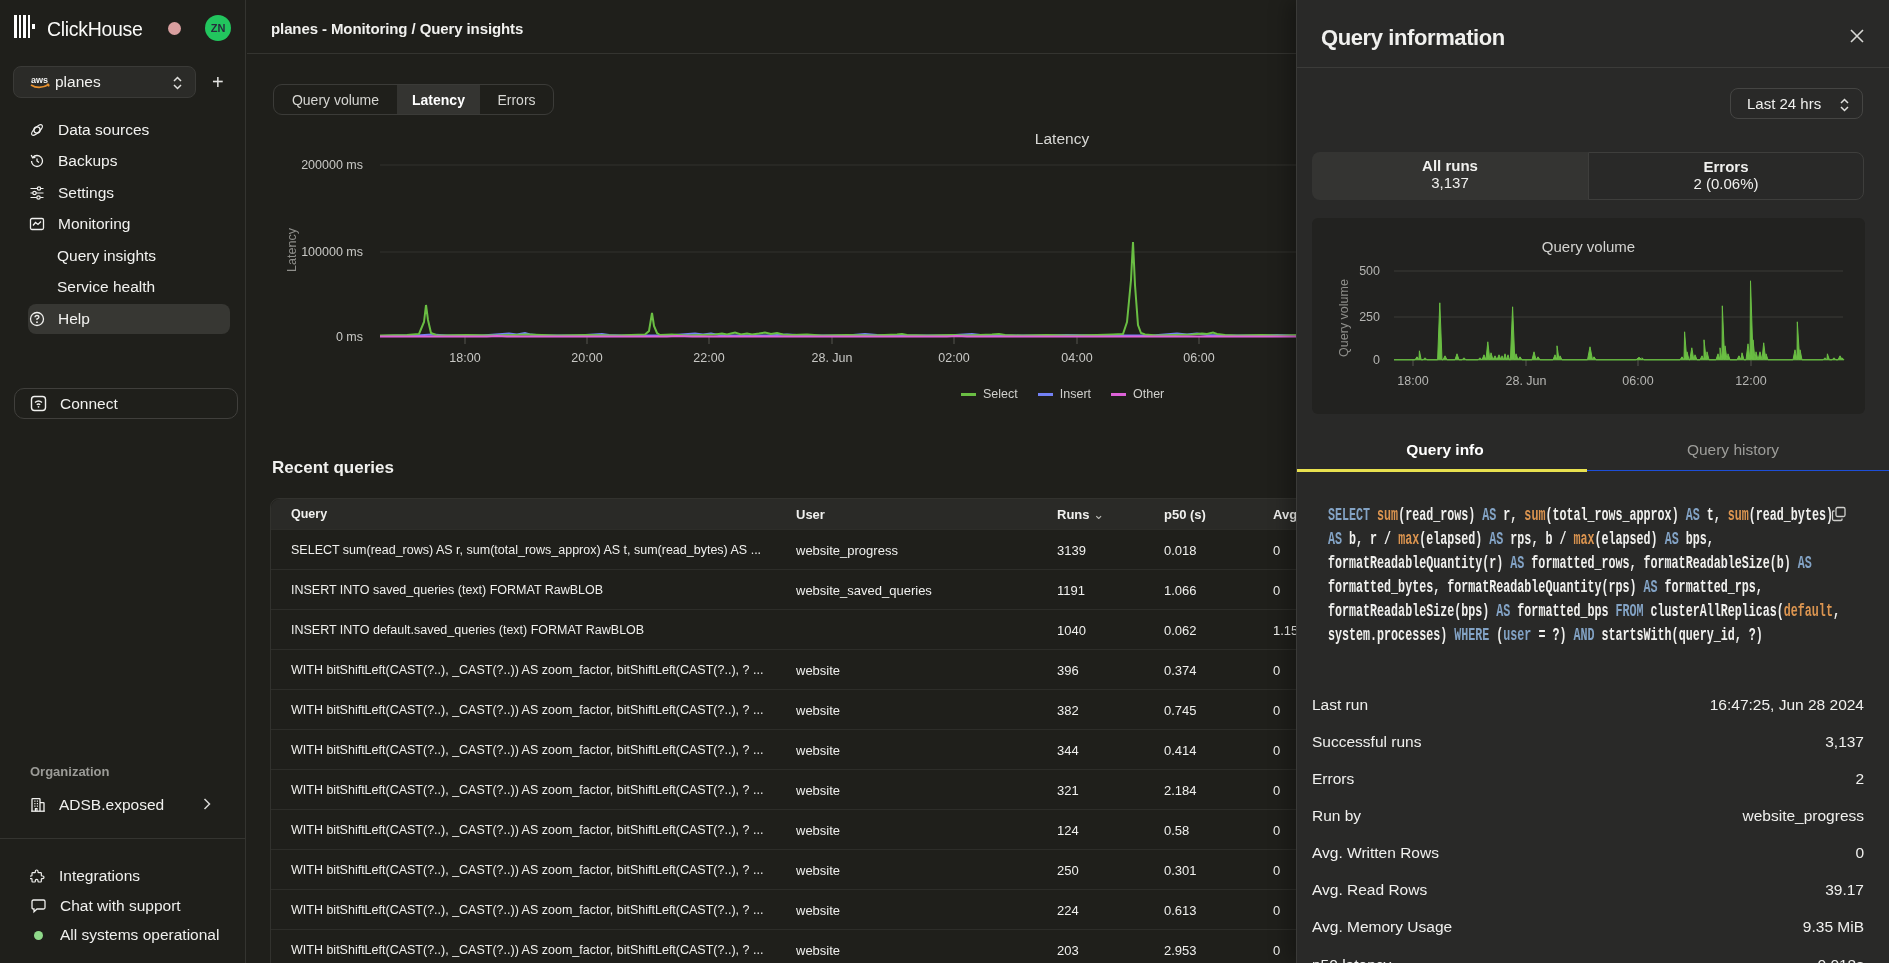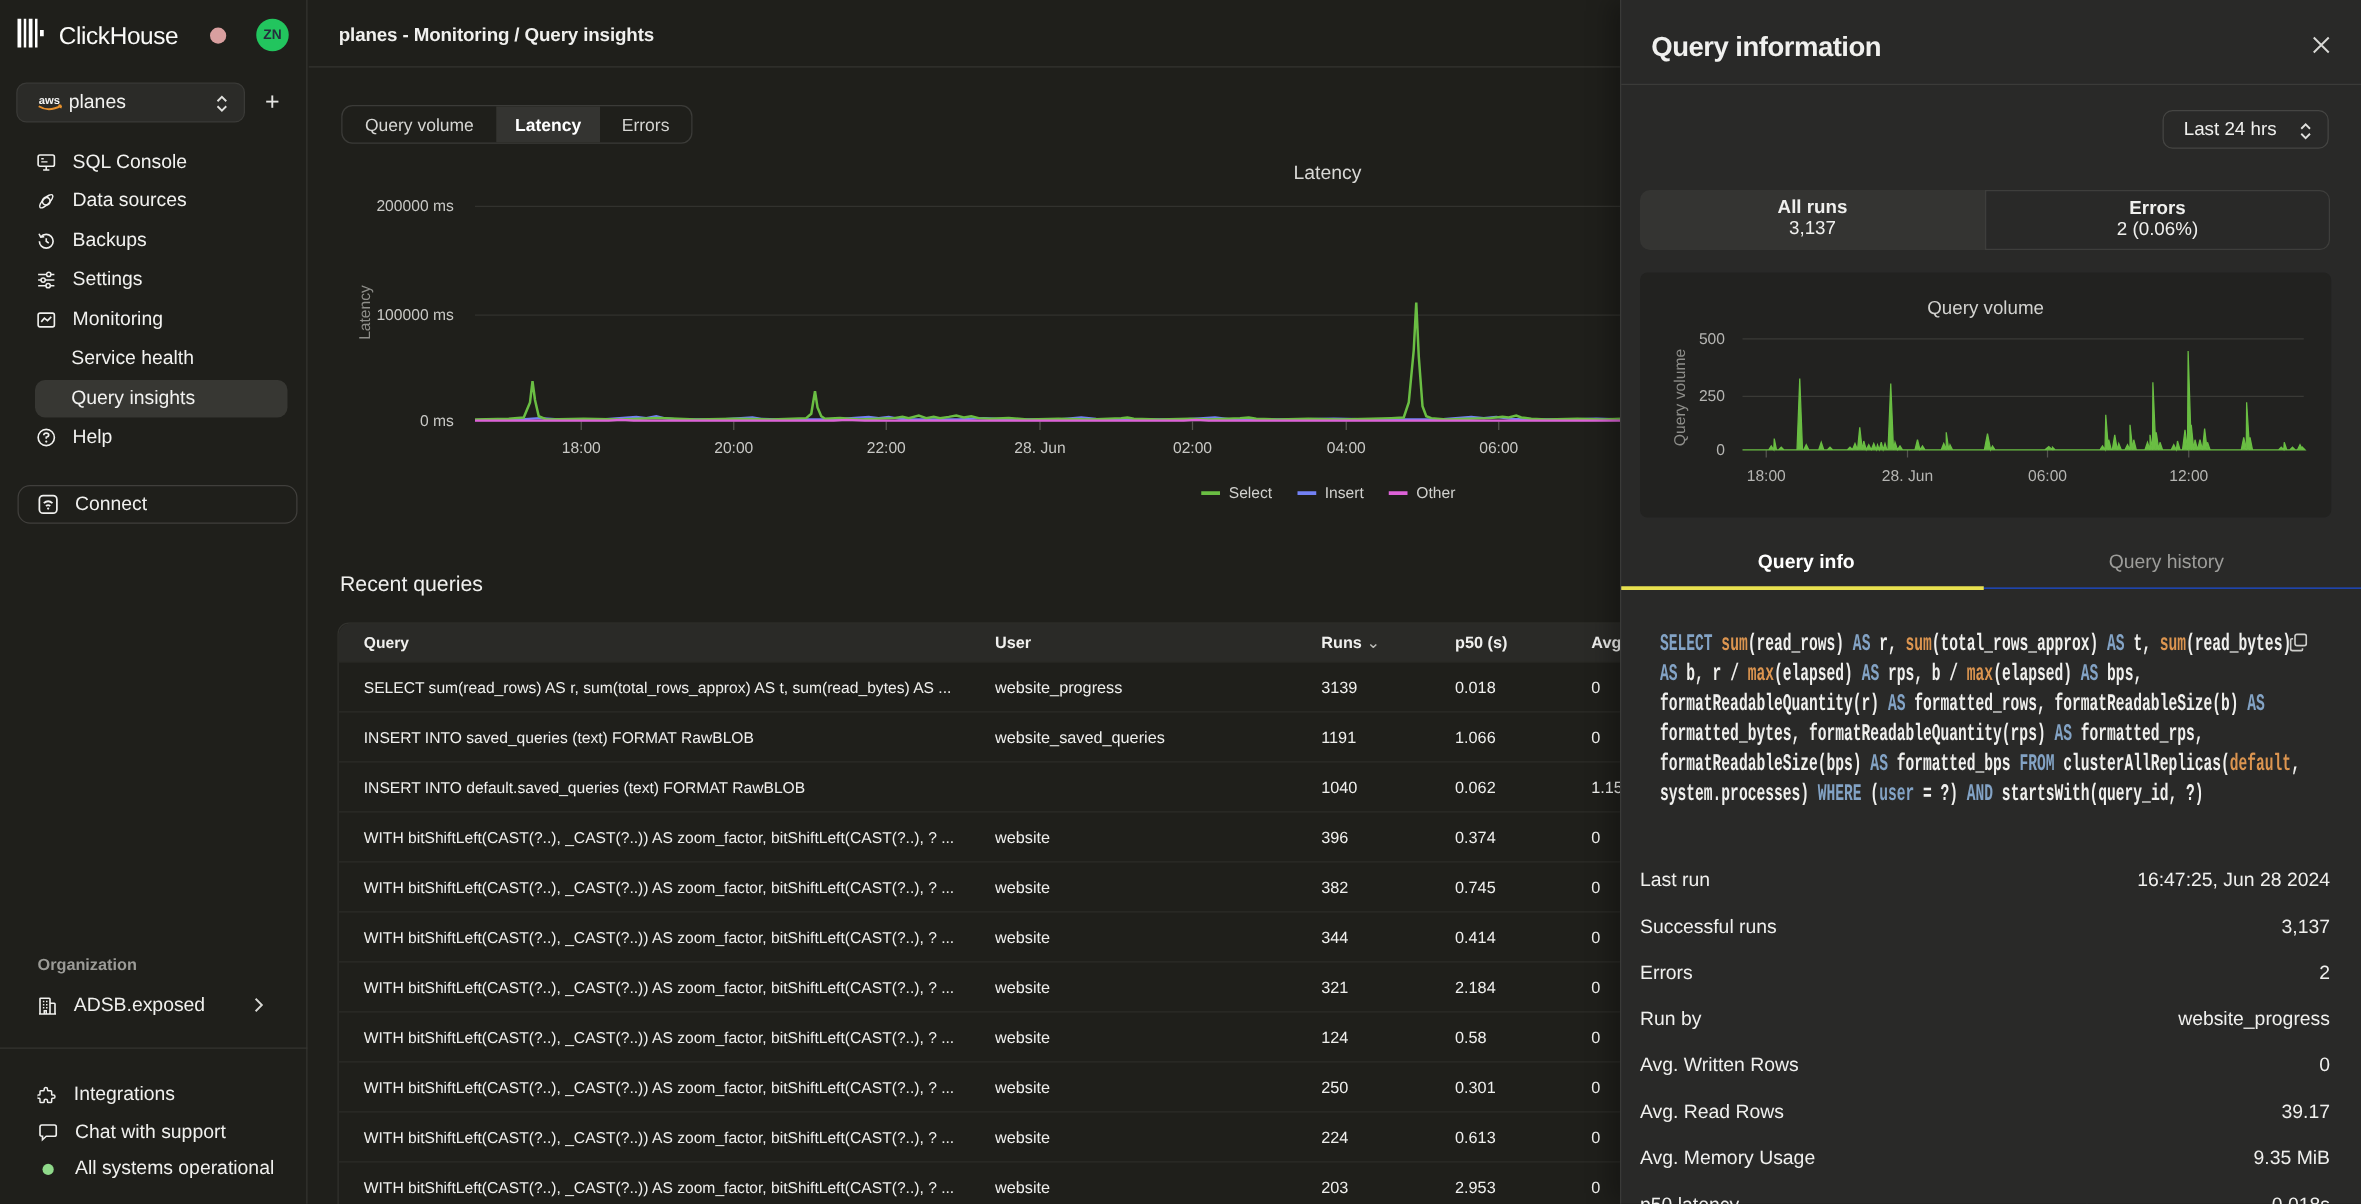--- a/index.html
+++ b/index.html
@@ -49,21 +49,21 @@
 .tab { display:flex; align-items:center; justify-content:center; font-size:14px; color:#d6d6d3; }
 .tab.active { background:#343431; color:#fff; font-weight:700; }
 
 .chart-title { position:absolute; left:740px; top:130px; width:150px; text-align:center; font-size:15.5px; color:#d8d8d5; }
 .ylab { position:absolute; font-size:12.5px; color:#c8c8c5; text-align:right; width:80px; }
 .yaxis-name { position:absolute; left:15px; top:243px; width:60px; text-align:center; font-size:12.5px; color:#8e8e8a; transform:rotate(-90deg); transform-origin:center; }
 .xlab { position:absolute; top:351px; font-size:12.5px; color:#c8c8c5; width:70px; text-align:center; }
 .legend { position:absolute; left:714px; top:387px; display:flex; gap:20px; font-size:12.5px; color:#d0d0cd; align-items:center; }
 .legend .sw { display:inline-block; width:15px; height:2.5px; margin-right:7px; vertical-align:middle; }
 
-.rq-title { position:absolute; left:25px; top:458px; font-size:17px; font-weight:400; }
+.rq-title { position:absolute; left:25px; top:458px; font-size:17px; font-weight:700; }
 .table { position:absolute; left:23px; top:498px; width:1400px; border:1px solid #32322e; border-radius:9px 9px 0 0; }
 .thead { height:30px; background:#2a2a27; border-radius:9px 9px 0 0; position:relative; font-weight:700; font-size:13px; }
 .trow { height:40px; border-top:1px solid #2d2d29; position:relative; font-size:13px; }
 .c-query { position:absolute; left:20px; top:50%; transform:translateY(-50%); white-space:nowrap; font-size:12.5px; }
 .c-user  { position:absolute; left:525px; top:50%; transform:translateY(-50%); }
 .c-runs  { position:absolute; left:786px; top:50%; transform:translateY(-50%); }
 .c-p50   { position:absolute; left:893px; top:50%; transform:translateY(-50%); }
 .c-avg   { position:absolute; left:1002px; top:50%; transform:translateY(-50%); }
 
 
@@ -348,45 +348,40 @@
     <svg class="updown" width="11" height="16" viewBox="0 0 11 16">
       <path d="M2 6 L5.5 2.5 L9 6" fill="none" stroke="#e0e0dd" stroke-width="1.5"></path>
       <path d="M2 10 L5.5 13.5 L9 10" fill="none" stroke="#e0e0dd" stroke-width="1.5"></path>
     </svg>
   </div>
   <div class="plusbtn">+</div>
 
   <div class="nav-sel"></div>
   <div class="nav">
     <div class="nav-item"><svg width="16" height="16" viewBox="0 0 16 16">
-          <rect x="1.5" y="2" width="13" height="9" rx="1.5" fill="none" stroke="#f0f0ee" stroke-width="1.3"></rect>
-          <path d="M8 11 L8 14 M5.5 14 L10.5 14" stroke="#f0f0ee" stroke-width="1.3"></path>
-          <path d="M4 5 h2 M4 7.5 h5" stroke="#f0f0ee" stroke-width="1.1"></path>
-        </svg>SQL Console</div>
-    <div class="nav-item"><svg width="16" height="16" viewBox="0 0 16 16">
           <circle cx="8" cy="8" r="3.1" fill="none" stroke="#f0f0ee" stroke-width="1.3"></circle>
           <ellipse cx="8" cy="8" rx="7" ry="2.6" transform="rotate(-45 8 8)" fill="none" stroke="#f0f0ee" stroke-width="1.2"></ellipse>
         </svg>Data sources</div>
     <div class="nav-item"><svg width="16" height="16" viewBox="0 0 16 16">
           <path d="M2.5 8 A5.5 5.5 0 1 0 8 2.5 A5.5 5.5 0 0 0 3.6 4.6" fill="none" stroke="#f0f0ee" stroke-width="1.3"></path>
           <path d="M2.2 2 L3.6 4.7 L6.4 4.3" fill="none" stroke="#f0f0ee" stroke-width="1.3"></path>
           <path d="M8 5.5 L8 8 L10 9.5" fill="none" stroke="#f0f0ee" stroke-width="1.3"></path>
         </svg>Backups</div>
     <div class="nav-item"><svg width="16" height="16" viewBox="0 0 16 16">
           <path d="M1.5 3.5 h13 M1.5 8 h13 M1.5 12.5 h13" stroke="#f0f0ee" stroke-width="1.2"></path>
           <circle cx="10" cy="3.5" r="1.7" fill="#1f1f1b" stroke="#f0f0ee" stroke-width="1.2"></circle>
           <circle cx="5.5" cy="8" r="1.7" fill="#1f1f1b" stroke="#f0f0ee" stroke-width="1.2"></circle>
           <circle cx="9.5" cy="12.5" r="1.7" fill="#1f1f1b" stroke="#f0f0ee" stroke-width="1.2"></circle>
         </svg>Settings</div>
     <div class="nav-item"><svg width="16" height="16" viewBox="0 0 16 16">
           <rect x="1.5" y="2.5" width="13" height="11" rx="1.5" fill="none" stroke="#f0f0ee" stroke-width="1.3"></rect>
           <path d="M4 9.5 L6.5 6.5 L9 8.5 L12 5.5" fill="none" stroke="#f0f0ee" stroke-width="1.3"></path>
         </svg>Monitoring</div>
+    <div class="nav-item nav-sub">Query insights</div>
     <div class="nav-item nav-sub">Service health</div>
-    <div class="nav-item nav-sub">Query insights</div>
     <div class="nav-item"><svg width="16" height="16" viewBox="0 0 16 16">
           <circle cx="8" cy="8" r="6.5" fill="none" stroke="#f0f0ee" stroke-width="1.3"></circle>
           <path d="M6 6.2 Q6 4.5 8 4.5 Q10 4.5 10 6 Q10 7.3 8 7.8 L8 9" fill="none" stroke="#f0f0ee" stroke-width="1.3"></path>
           <circle cx="8" cy="11.2" r="0.9" fill="#f0f0ee"></circle>
         </svg>Help</div>
   </div>
 
   <div class="connect"><svg width="17" height="17" viewBox="0 0 17 17">
         <rect x="1.5" y="1.5" width="14" height="14" rx="3" fill="none" stroke="#f0f0ee" stroke-width="1.4"></rect>
         <path d="M5 7.5 Q8.5 4.5 12 7.5" fill="none" stroke="#f0f0ee" stroke-width="1.4"></path>

